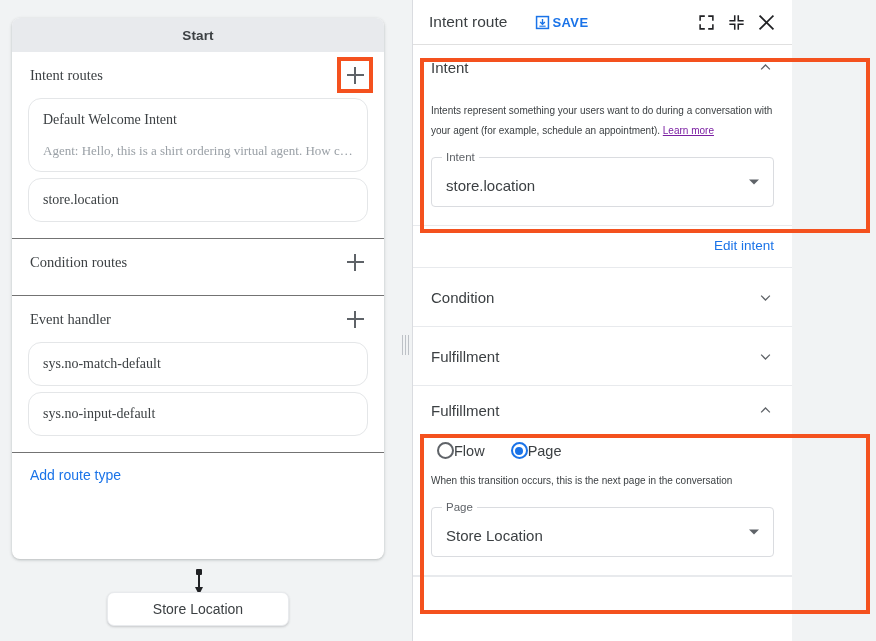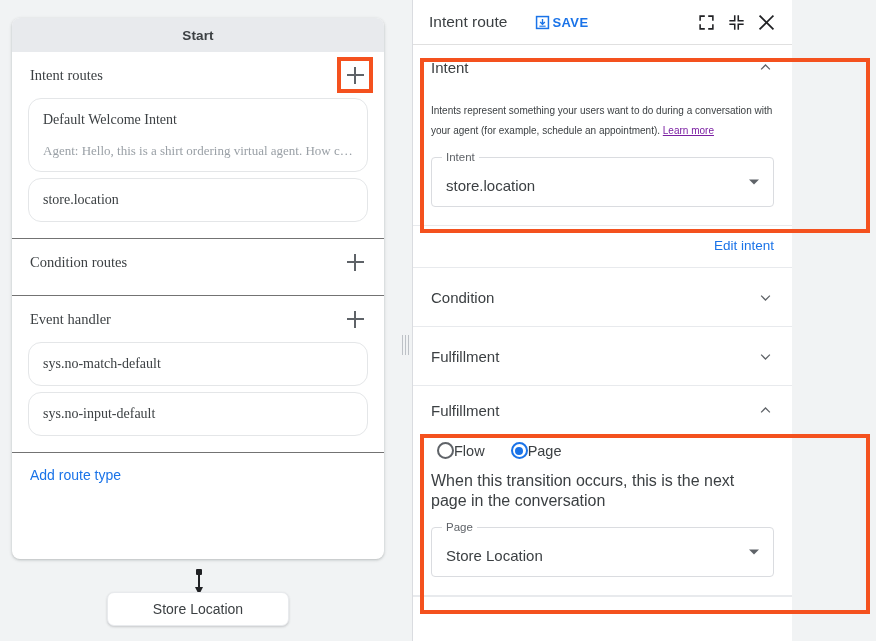--- a/index.html
+++ b/index.html
@@ -338,21 +338,21 @@
     position: absolute;
     left: 50%; top: 50%;
     transform: translate(-50%,-50%);
     width: 8px; height: 8px;
     border-radius: 50%;
     background: #1a73e8;
   }
   .radio-label { font-size: 14.5px; color: #3c4043; }
 
   .transition-text {
-    font-size: 16px;
+    font-size: 10px;
     color: #3c4043;
     margin: 4px 0 16px 0;
     line-height: 20px;
   }
 
   
   .hl-box {
     position: absolute;
     border: 4px solid #f4511e;
     pointer-events: none;

